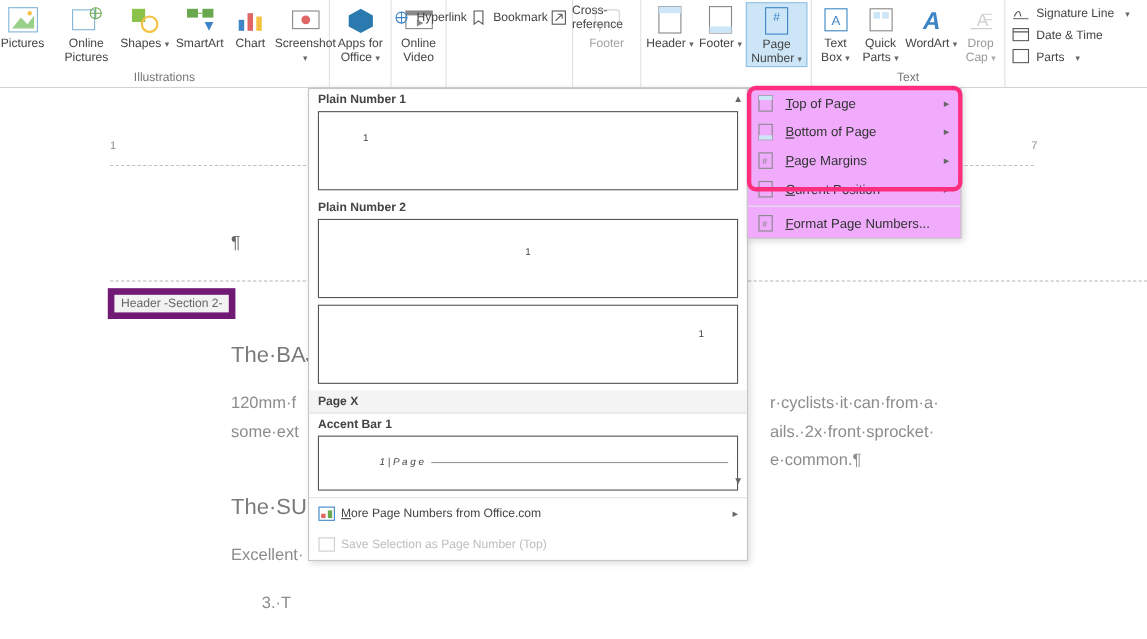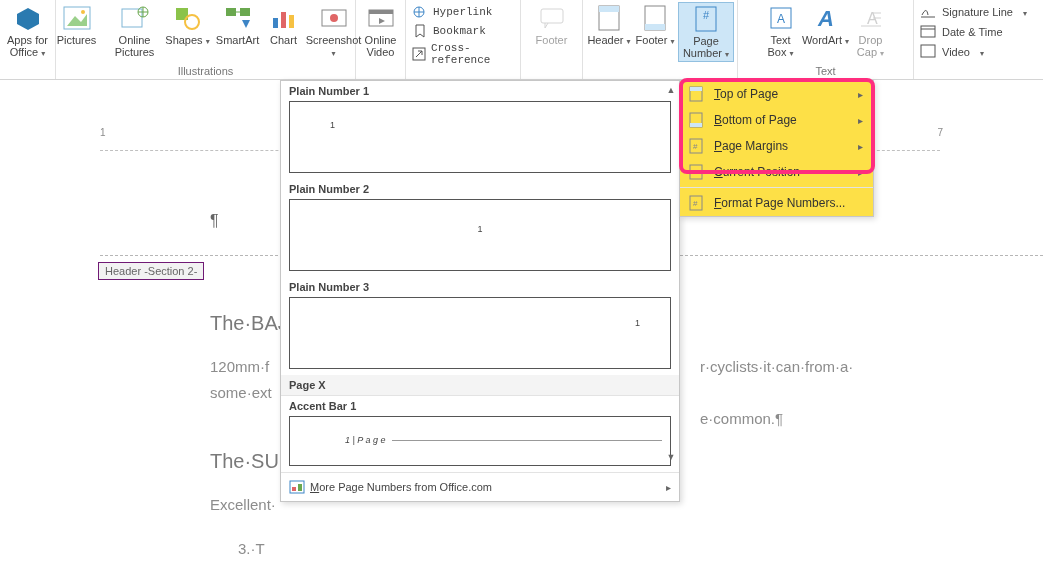--- a/index.html
+++ b/index.html
@@ -8,37 +8,37 @@
   
   .ribbon { display:flex; height:80px; border-bottom:1px solid #d4d4d4; }
   .group { display:flex; flex-direction:column; align-items:center; padding:2px 6px 0 6px; border-right:1px solid #e1e1e1; }
   .group-row { display:flex; align-items:flex-start; flex:1; }
   .rb-btn { display:flex; flex-direction:column; align-items:center; justify-content:flex-start; width:58px; color:#444; font-size:11px; text-align:center; line-height:12px; cursor:default; padding-top:2px; }
   .rb-btn .ico { width:32px; height:28px; display:flex; align-items:center; justify-content:center; }
   .rb-btn .lbl { margin-top:2px; }
   .drop::after { content:"▾"; font-size:8px; color:#666; }
   .group-label { font-size:11px; color:#777; padding-bottom:2px; text-align:center; }
 
-  .link-list { display:flex; flex-direction:column; gap:3px; padding-top:2px;font-family:Liberation Mono, monospace; }
+  .link-list { display:flex; flex-direction:row; gap:3px; padding-top:2px; }
   .link-item { display:flex; align-items:center; gap:5px; font-size:11px; color:#444; }
   .link-item .mi { width:16px; height:16px; display:flex; align-items:center; justify-content:center; }
 
   .active-btn { background:#cde6f7; border:1px solid #92c0e0; }
 
   .text-group { display:flex; flex-direction:column; gap:4px; padding:4px 6px; font-size:11px; }
   .text-group .ti { display:flex; align-items:center; gap:6px; }
   .text-group .sm-ico { width:16px; height:16px; }
 
   
   .doc-area { position:absolute; top:80px; left:0; right:0; bottom:0; background:#fff; }
   .ruler { position:absolute; top:44px; left:100px; right:100px; height:16px; display:flex; align-items:center; }
   .ruler .rnum { width:115px; font-size:10px; color:#8a8a8a; text-align:left; }
   .page { position:absolute; top:70px; left:100px; width:840px; height:510px; border-top:1px dashed #c0c0c0; background:#fff; }
   .header-line { position:absolute; top:175px; left:100px; right:0; border-top:1px dashed #b6b6b6; }
-  .header-tag { position:absolute; top:182px; left:98px; background:#f2f2f2; border:1px solid #701a75; padding:2px 6px; font-size:11px; color:#666; }
+  .header-tag { position:absolute; top:182px; left:98px; background:#f2f2f2; border:6px solid #701a75; padding:2px 6px; font-size:11px; color:#666; }
   .para-mark { position:absolute; top:132px; left:210px; font-size:16px; color:#666; }
   .doc-text { position:absolute; left:210px; font-size:15px; color:#8c8c8c; }
   .h1 { font-size:20px; color:#7a7a7a; font-weight:400; }
 
   
   .gallery { position:absolute; top:80px; left:280px; width:400px; background:#fff; border:1px solid #c6c6c6; box-shadow:2px 2px 6px rgba(0,0,0,0.15); }
   .gal-section-hdr { background:#f4f4f4; border-bottom:1px solid #e3e3e3; padding:4px 8px; font-weight:bold; font-size:11px; color:#444; }
   .gal-item-lbl { font-weight:bold; font-size:11px; padding:4px 20px 2px 8px; }
   .gal-preview { margin:2px 8px 6px 8px; height:72px; border:1px solid #555; background:#fff; position:relative; }
   .gal-preview.small { height:50px; }
@@ -48,50 +48,36 @@
   .prev-accent { position:absolute; top:18px; left:55px; font-size:9px;font-style:italic; }
   .prev-accent .ln { display:inline-block; width:270px; border-bottom:1px solid #999; vertical-align:middle; margin-left:6px; }
   .gal-footer { border-top:1px solid #e3e3e3; }
   .gal-footer .link-item { padding:6px 8px; }
   .gal-footer .disabled { color:#bdbdbd; }
   .gal-scroll { position:absolute; right:2px; top:4px; width:12px; bottom:4px; display:flex; flex-direction:column; justify-content:space-between; align-items:center; }
   .gal-scroll .arrow { font-size:9px; color:#666; }
   .gal-body { position:relative; }
 
   
-  .menu2 { position:absolute; top:80px; left:679px; width:195px; background:#fde047; border:1px solid #c6c6c6; box-shadow:2px 2px 6px rgba(0,0,0,0.15); }
+  .menu2 { position:absolute; top:80px; left:679px; width:195px; background:#f0abfc; border:1px solid #c6c6c6; box-shadow:2px 2px 6px rgba(0,0,0,0.15); }
   .menu2 .mi-row { display:flex; align-items:center; gap:10px; padding:5px 10px 5px 8px; font-size:12px; color:#333; }
   .menu2 .mi-row .sm-ico { width:16px; height:16px; display:flex; align-items:center; justify-content:center; }
   .menu2 .mi-row .arrow-r { margin-left:auto; font-size:10px; color:#666; }
   .menu2 .sep { border-top:1px solid #e3e3e3; margin:2px 0; }
 
   .highlight-box { position:absolute; top:78px; left:679px; width:196px; height:96px; border:4px solid #ff2d7e; border-radius:8px; pointer-events:none; }
 
   
   svg { display:block; }
 </style>
 </head>
 <body>
 
 <div class="ribbon">
 
-  <div class="group" style="width:56px;">
-    <div class="group-row">
-      <div class="rb-btn" style="width:52px">
-        <span class="ico">
-            <svg width="26" height="24">
-              <polygon points="13,2 24,8 24,18 13,24 2,18 2,8" fill="#2a7ab0"></polygon>
-            </svg>
-          </span>
-        <span class="lbl"><span>Apps for Office</span> <span class="drop"></span></span>
-      </div>
-    </div>
-    <div class="group-label"> </div>
-  </div>
-
   <div class="group" style="width:300px;">
     <div class="group-row">
       <div class="rb-btn">
         <span class="ico">
             <svg width="28" height="24">
               <rect x="1" y="1" width="26" height="22" fill="none" stroke="#7fb5d5"></rect>
               <polygon points="4,20 12,10 18,16 24,8 24,20" fill="#9bd08b"></polygon>
               <circle cx="20" cy="6" r="2" fill="#f6c142"></circle>
             </svg>
           </span>
@@ -141,20 +127,34 @@
         <span class="ico">
             <svg width="28" height="24">
               <rect x="2" y="4" width="24" height="16" fill="none" stroke="#888"></rect>
               <circle cx="14" cy="12" r="4" fill="#e06666"></circle>
             </svg>
           </span>
         <span class="lbl"><span>Screenshot</span> <span class="drop"></span></span>
       </div>
     </div>
     <div class="group-label">Illustrations</div>
+  </div>
+
+  <div class="group" style="width:56px;">
+    <div class="group-row">
+      <div class="rb-btn" style="width:52px">
+        <span class="ico">
+            <svg width="26" height="24">
+              <polygon points="13,2 24,8 24,18 13,24 2,18 2,8" fill="#2a7ab0"></polygon>
+            </svg>
+          </span>
+        <span class="lbl"><span>Apps for Office</span> <span class="drop"></span></span>
+      </div>
+    </div>
+    <div class="group-label"> </div>
   </div>
 
   <div class="group" style="width:50px;">
     <div class="group-row">
       <div class="rb-btn" style="width:46px">
         <span class="ico">
             <svg width="28" height="24">
               <rect x="2" y="4" width="24" height="16" fill="none" stroke="#888"></rect>
               <rect x="2" y="4" width="24" height="4" fill="#888"></rect>
               <polygon points="12,12 18,15 12,18" fill="#888"></polygon>
@@ -252,20 +252,30 @@
     <div class="group-row">
       <div class="rb-btn" style="width:40px">
         <span class="ico">
             <svg width="24" height="24">
               <rect x="2" y="2" width="20" height="20" fill="none" stroke="#3d85c6"></rect>
               <text x="12" y="17" font-size="12" text-anchor="middle" fill="#3d85c6">A</text>
             </svg>
           </span>
         <span class="lbl"><span>Text Box</span> <span class="drop"></span></span>
       </div>
+      <div class="rb-btn" style="width:42px">
+        <span class="ico">
+            <svg width="24" height="24">
+              <rect x="2" y="2" width="20" height="20" fill="none" stroke="#888"></rect>
+              <rect x="5" y="5" width="6" height="6" fill="#cde6f7"></rect>
+              <rect x="13" y="5" width="6" height="6" fill="#cde6f7"></rect>
+            </svg>
+          </span>
+        <span class="lbl"><span>Quick Parts</span> <span class="drop"></span></span>
+      </div>
       <div class="rb-btn" style="width:50px">
         <span class="ico">
             <svg width="28" height="24">
               <text x="14" y="20" font-size="22" font-style="italic" text-anchor="middle" fill="#3d85c6" font-weight="bold">A</text>
             </svg>
           </span>
         <span class="lbl"><span>WordArt</span> <span class="drop"></span></span>
       </div>
       <div class="rb-btn" style="width:40px;opacity:0.55">
         <span class="ico">
@@ -301,21 +311,21 @@
           </svg>
         </span>
         <span>Date &amp; Time</span>
       </div>
     <div class="ti">
         <span class="sm-ico">
           <svg width="16" height="14">
             <rect x="1" y="1" width="14" height="12" fill="none" stroke="#555"></rect>
           </svg>
         </span>
-        <span>Video</span> 
+        <span>Parts</span> 
         <span class="drop" style="margin-left:4px"></span>
       </div>
   </div>
 
 </div>
 
 <div class="doc-area">
   <div class="ruler">
     <span class="rnum">1</span>
     <span class="rnum"></span>
@@ -327,37 +337,37 @@
   </div>
   <div class="page"></div>
   <div class="para-mark">¶</div>
   <div class="header-line"></div>
   <div class="header-tag">Header -Section 2-</div>
 
   <div class="doc-text h1" style="top:232px">The·BAJ</div>
   <div class="doc-text" style="top:278px">120mm·f</div>
   <div class="doc-text" style="top:278px;left:700px">r·cyclists·it·can·from·a·</div>
   <div class="doc-text" style="top:304px">some·ext</div>
+  <div class="doc-text" style="top:304px;left:700px">ails.·2x·front·sprocket·</div>
   <div class="doc-text" style="top:330px;left:700px">e·common.¶</div>
   <div class="doc-text h1" style="top:370px">The·SUM</div>
   <div class="doc-text" style="top:416px">Excellent·</div>
   <div class="doc-text" style="top:460px;left:238px">3.·T</div>
 </div>
 
 <div class="gallery">
   <div class="gal-body">
     <div class="gal-item-lbl">Plain Number 1</div>
     <div class="gal-preview">
         <span class="prev-left">1</span>
       </div>
     <div class="gal-item-lbl">Plain Number 2</div>
     <div class="gal-preview">
         <span class="prev-center">1</span>
       </div>
-    <div class="gal-item-lbl">Plain Number 3</div>
     <div class="gal-preview">
         <span class="prev-right">1</span>
       </div>
     <div class="gal-section-hdr">Page X</div>
     <div class="gal-item-lbl">Accent Bar 1</div>
     <div class="gal-preview small">
         <span class="prev-accent"><span>1 | P a g e</span><span class="ln"></span></span>
       </div>
     <div class="gal-scroll">
         <span class="arrow">▲</span>
@@ -369,20 +379,28 @@
       <span class="mi">
           <svg width="16" height="14">
             <rect x="1" y="1" width="14" height="12" fill="none" stroke="#3d85c6"></rect>
             <rect x="3" y="7" width="4" height="4" fill="#e06666"></rect>
             <rect x="9" y="4" width="4" height="7" fill="#6aa84f"></rect>
           </svg>
         </span>
       <span><u>M</u><span>ore Page Numbers from Office.com</span></span>
       <span style="margin-left:auto;font-size:10px;color:#666">▸</span>
     </div>
+    <div class="link-item disabled">
+      <span class="mi">
+          <svg width="16" height="14">
+            <rect x="1" y="1" width="14" height="12" fill="none" stroke="#ccc"></rect>
+          </svg>
+        </span>
+      <span>Save Selection as Page Number (Top)</span>
+    </div>
   </div>
 </div>
 
 <div class="menu2">
   <div class="mi-row">
     <span class="sm-ico">
         <svg width="16" height="16">
           <rect x="2" y="1" width="12" height="14" fill="none" stroke="#888"></rect>
           <rect x="2" y="1" width="12" height="4" fill="#cde6f7"></rect>
         </svg>

